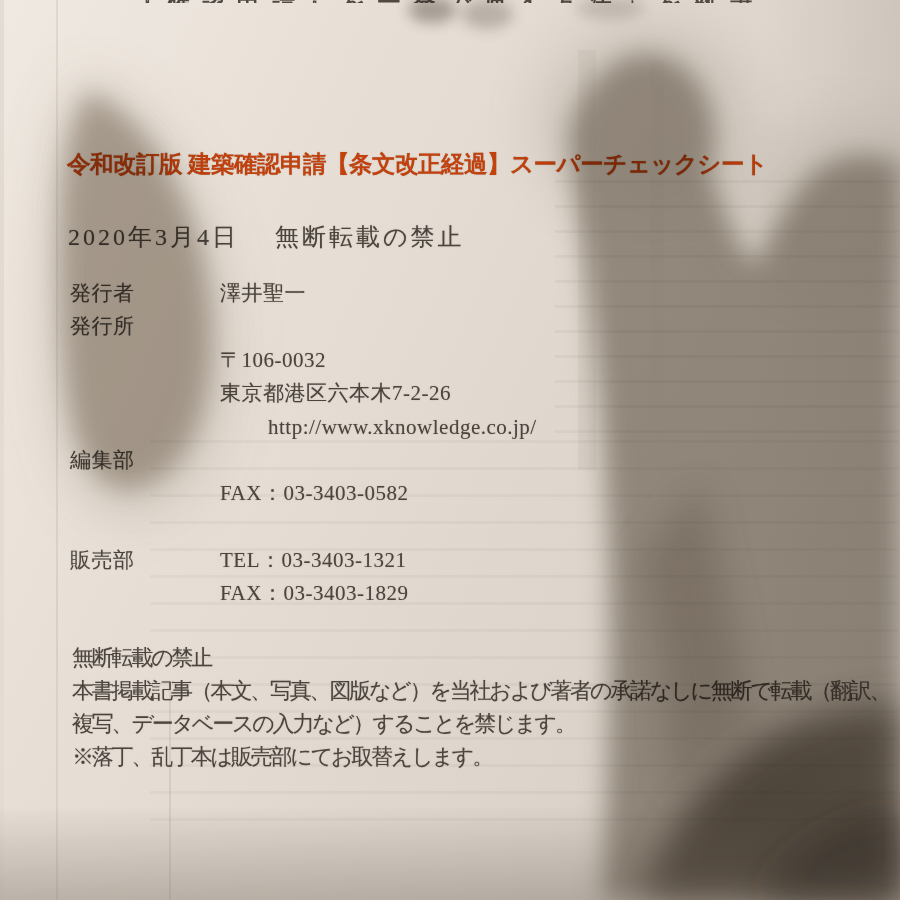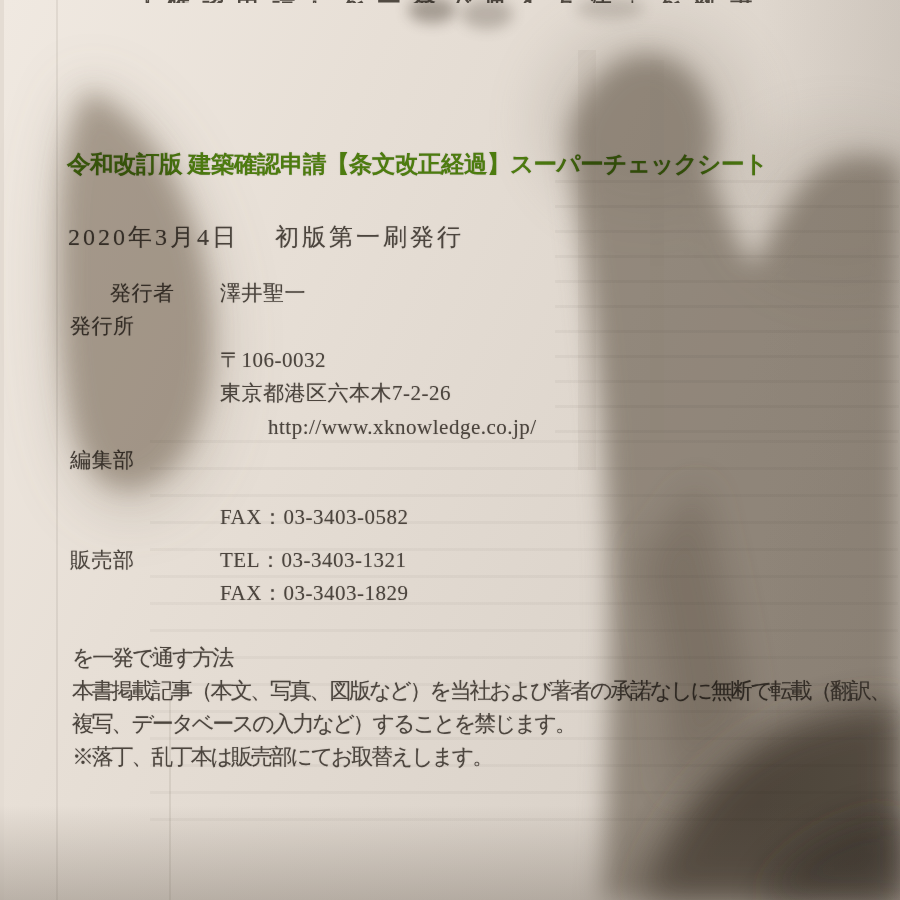--- a/index.html
+++ b/index.html
@@ -28,21 +28,21 @@
     background:linear-gradient(to left,rgba(120,110,100,.14),rgba(120,110,100,0));}
   
   .textlayer{filter:blur(.3px);}
   .t{
     position:absolute;white-space:nowrap;line-height:1.15;
     font-size:21px;letter-spacing:.5px;color:#4c453e;
     text-shadow:0 0 1.2px rgba(70,63,56,.35);
   }
   .title{
     font-family:"Liberation Sans","DejaVu Sans",sans-serif;
-    font-weight:700;font-size:23.5px;letter-spacing:-.5px;color:#4d7c0f;
+    font-weight:700;font-size:23.5px;letter-spacing:-.5px;color:#c2410c;
   }
   .dateline{font-size:24px;letter-spacing:3px;}
   .notice{font-size:22px;letter-spacing:-2.2px;}
   .clipline{
     position:absolute;left:128px;top:-13px;height:16px;overflow:hidden;
     font-size:23px;font-weight:600;letter-spacing:12px;color:#514a42;white-space:nowrap;
   }
   svg{position:absolute;left:0;top:0;mix-blend-mode:multiply;pointer-events:none;}
 </style>
 </head>
@@ -54,36 +54,36 @@
 <div class="crease-v2"></div>
 
 <div class="ghost-a"></div>
 <div class="ghost-b"></div>
 
 <div class="layer textlayer">
   <div class="clipline">『確認申請』を一発で通す方法」を執筆</div>
 
   <div class="t title" style="left:63px;top:151px;">令和改訂版 建築確認申請【条文改正経過】スーパーチェックシート</div>
 
-  <div class="t dateline" style="left:64px;top:224px;">2020年3月4日　 初版第一刷発行</div>
+  <div class="t dateline" style="left:64px;top:224px;">2020年3月4日　 無断転載の禁止</div>
 
-  <div class="t" style="left:66px;top:281px;margin-left:40px;">発行者</div>
+  <div class="t" style="left:66px;top:281px;">発行者</div>
   <div class="t" style="left:66px;top:314px;">発行所</div>
   <div class="t" style="left:66px;top:448px;">編集部</div>
   <div class="t" style="left:66px;top:548px;">販売部</div>
 
   <div class="t" style="left:216px;top:281px;">澤井聖一</div>
   <div class="t" style="left:216px;top:348px;">〒106-0032</div>
   <div class="t" style="left:216px;top:381px;">東京都港区六本木7-2-26</div>
   <div class="t" style="left:216px;top:415px;margin-left:48px;">http://www.xknowledge.co.jp/</div>
-  <div class="t" style="left:216px;top:481px;margin-top:24px;">FAX：03-3403-0582</div>
+  <div class="t" style="left:216px;top:481px;">FAX：03-3403-0582</div>
   <div class="t" style="left:216px;top:548px;">TEL：03-3403-1321</div>
   <div class="t" style="left:216px;top:581px;">FAX：03-3403-1829</div>
 
-  <div class="t notice" style="left:68px;top:645px;">を一発で通す方法</div>
+  <div class="t notice" style="left:68px;top:645px;">無断転載の禁止</div>
   <div class="t notice" style="left:68px;top:678px;">本書掲載記事（本文、写真、図版など）を当社および著者の承諾なしに無断で転載（翻訳、</div>
   <div class="t notice" style="left:68px;top:744px;">※落丁、乱丁本は販売部にてお取替えします。</div>
   <div class="t notice" style="left:68px;top:711px;">複写、データベースの入力など）することを禁じます。</div>
 </div>
 
 <svg width="900" height="900" viewBox="0 0 900 900">
   <defs>
     <filter id="b13" x="-50%" y="-50%" width="200%" height="200%">
         <feGaussianBlur stdDeviation="13"></feGaussianBlur>
       </filter>

